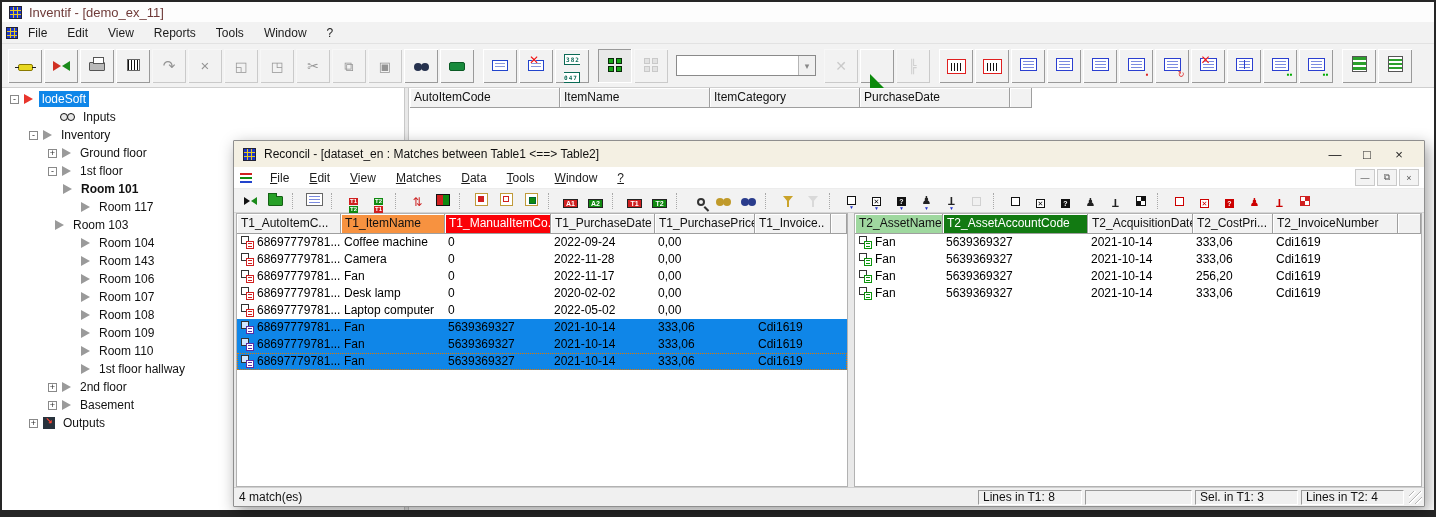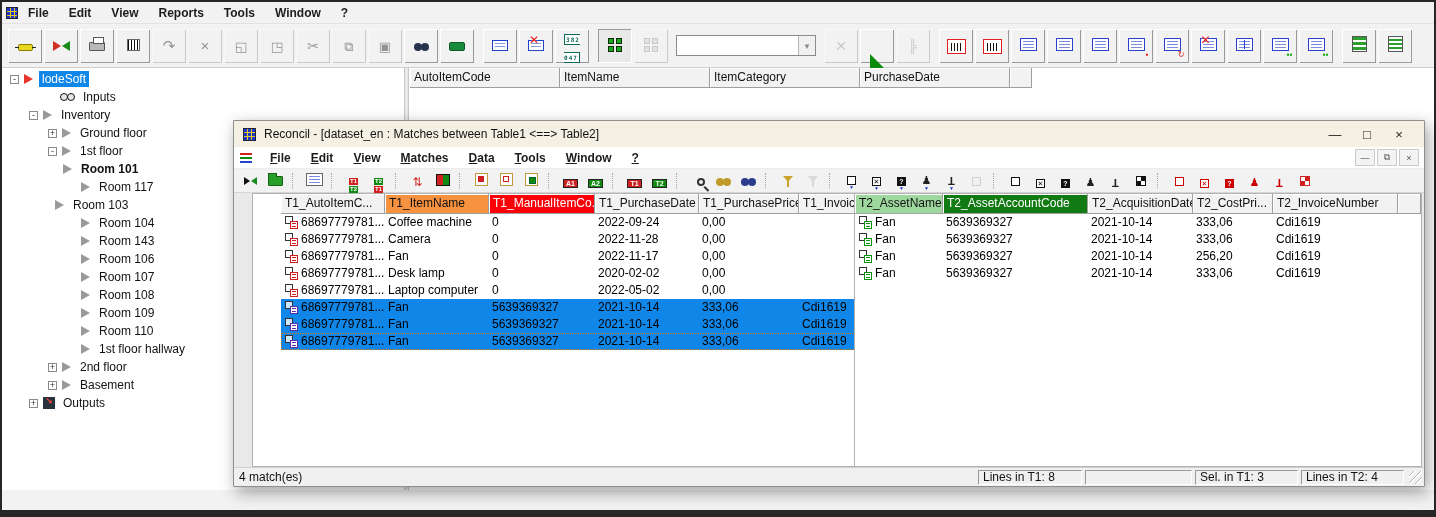--- a/index.html
+++ b/index.html
@@ -7,21 +7,21 @@
   *{box-sizing:border-box;}
   .app{position:absolute;inset:0;background:#f2f2f2;border:2px solid #262626;border-bottom-width:7px;}
   
   .titlebar{height:20px;background:#fdfdfd;display:flex;align-items:center;padding-left:7px;gap:7px;
     font-size:13px;color:var(--title-text,#6e3a38);}
   .wicon{width:13px;height:13px;flex:none;background:#1a35c8;
     background-image:repeating-linear-gradient(90deg,transparent 0 3px,#e8c822 3px 4px),
                      repeating-linear-gradient(transparent 0 3px,#e8c822 3px 4px);border:1px solid #223;}
   
   .menubar{height:22px;background:#f2f2f2;display:flex;align-items:center;padding-left:4px;border-bottom:1px solid #e2e2e2;font-size:12px;color:#1c1c1c;}
-  .mitem{padding:3px 10px;font-weight:bold;}
+  .mitem{padding:3px 10px;}
   .mbars{width:12px;height:12px;display:inline-flex;flex-direction:column;gap:2px;justify-content:center;margin:0 8px 0 4px;flex:none}
   .mbars i{height:2px;width:100%;}
   
   .toolbar{height:44px;background:#f2f2f2;display:flex;align-items:center;padding:2px 5px;border-bottom:1px solid #cfcfcf;}
   .tbtn{width:34px;height:34px;margin:1px;display:flex;align-items:center;justify-content:center;flex:none;
     background:#f2f2f2;box-shadow:inset 1px 1px 0 #ffffff,inset -1px -1px 0 #9a9a9a;color:#222;cursor:pointer;}
   .tbtn.dis{opacity:.45;filter:grayscale(1);}
   .tbtn.pressed{box-shadow:inset -1px -1px 0 #ffffff,inset 1px 1px 0 #9a9a9a;background:#e9e9e9;}
   .tsep{width:7px;height:32px;flex:none;}
   .tcombo{width:140px;height:21px;background:#fff;border:1px solid #8a8a8a;margin:0 7px;display:flex;flex:none;font-size:11px;}
@@ -74,21 +74,21 @@
   .wbtn{width:32px;height:22px;display:flex;align-items:center;justify-content:center;font-size:13px;color:#222;cursor:pointer;}
   .r-menubar{height:22px;background:#fff;display:flex;align-items:center;padding:0 2px;border-bottom:1px solid #ececec;font-size:12px;color:#1c1c1c;}
   .mdi-btns{margin-left:auto;display:flex;padding-right:3px;}
   .mdi-btn{width:20px;height:17px;background:#f3f3f3;border:1px solid #cacaca;font-size:9px;display:flex;align-items:center;justify-content:center;color:#555;margin-left:2px;}
   .r-toolbar{height:24px;background:#f2f2f2;display:flex;align-items:center;padding:0 4px;border-bottom:1px solid #d5d5d5;}
   .rbtn{width:23px;height:20px;margin:0 1px;display:flex;align-items:center;justify-content:center;flex:none;color:#222;cursor:pointer;}
   .rbtn.dis{opacity:.45;filter:grayscale(1);}
   .rsep{width:8px;height:16px;border-left:1px dotted #a8a8a8;margin:0 2px 0 4px;flex:none;}
   .r-body{position:absolute;left:0;right:0;top:72px;bottom:19px;background:#e9e9e9;}
   .pane{position:absolute;top:0;bottom:0;background:#fff;border:1px solid #b2b2b2;overflow:hidden;}
-  #t1pane{left:18px;width:612px;padding-left:28px;}
+  #t1pane{left:2px;width:612px;}
   #t2pane{left:620px;right:2px;}
   .thead{display:flex;}
   
   .r-status{position:absolute;left:0;right:0;bottom:0;height:19px;background:#f0f0f0;border-top:1px solid #cfcfcf;font-size:12px;color:#111;}
   .st-left{position:absolute;left:5px;top:2px;}
   .st-panel{position:absolute;top:2px;height:15px;border:1px solid;border-color:#9a9a9a #ffffff #ffffff #9a9a9a;padding:0 4px;font-size:12px;line-height:13px;background:#f0f0f0;overflow:hidden;}
   .grip{position:absolute;right:2px;bottom:2px;width:13px;height:13px;
     background:repeating-linear-gradient(135deg,transparent 0 3px,#b5b5b5 3px 4px,#fff 4px 5px);}
   
   .rel{position:relative;display:inline-block;}
@@ -154,20 +154,24 @@
   .st{font-size:11px;line-height:11px;font-weight:700;}
   .st.red{color:#c00;}
   .rot{display:inline-block;transform:rotate(180deg);}
   .chk{display:inline-block;width:10px;height:10px;border:1px solid #111;background:conic-gradient(#111 0 25%,#fff 0 50%,#111 0 75%,#fff 0);}
   .chk.red{border-color:#d02020;background:conic-gradient(#d02020 0 25%,#fff 0 50%,#d02020 0 75%,#fff 0);}
 </style>
 </head>
 <body>
 
 <div class="app">
+  <div class="titlebar">
+    <span class="wicon"></span>
+    <span>Inventif - [demo_ex_11]</span>
+  </div>
   <div class="menubar">
     <span class="wicon" style="width:12px;height:12px"></span>
     <div id="main-menu" style="display:flex">
         <div class="mitem">File</div>
         <div class="mitem">Edit</div>
         <div class="mitem">View</div>
         <div class="mitem">Reports</div>
         <div class="mitem">Tools</div>
         <div class="mitem">Window</div>
         <div class="mitem">?</div>

